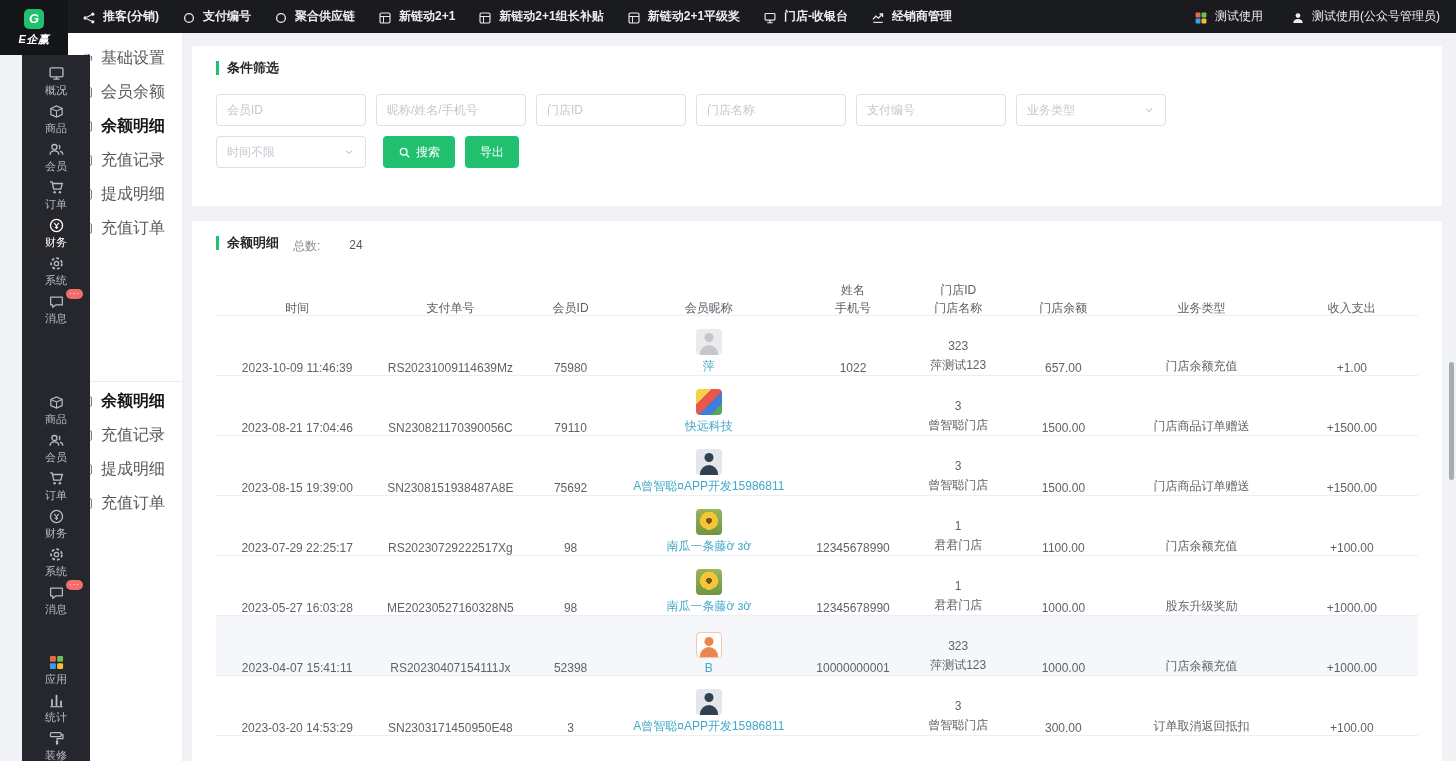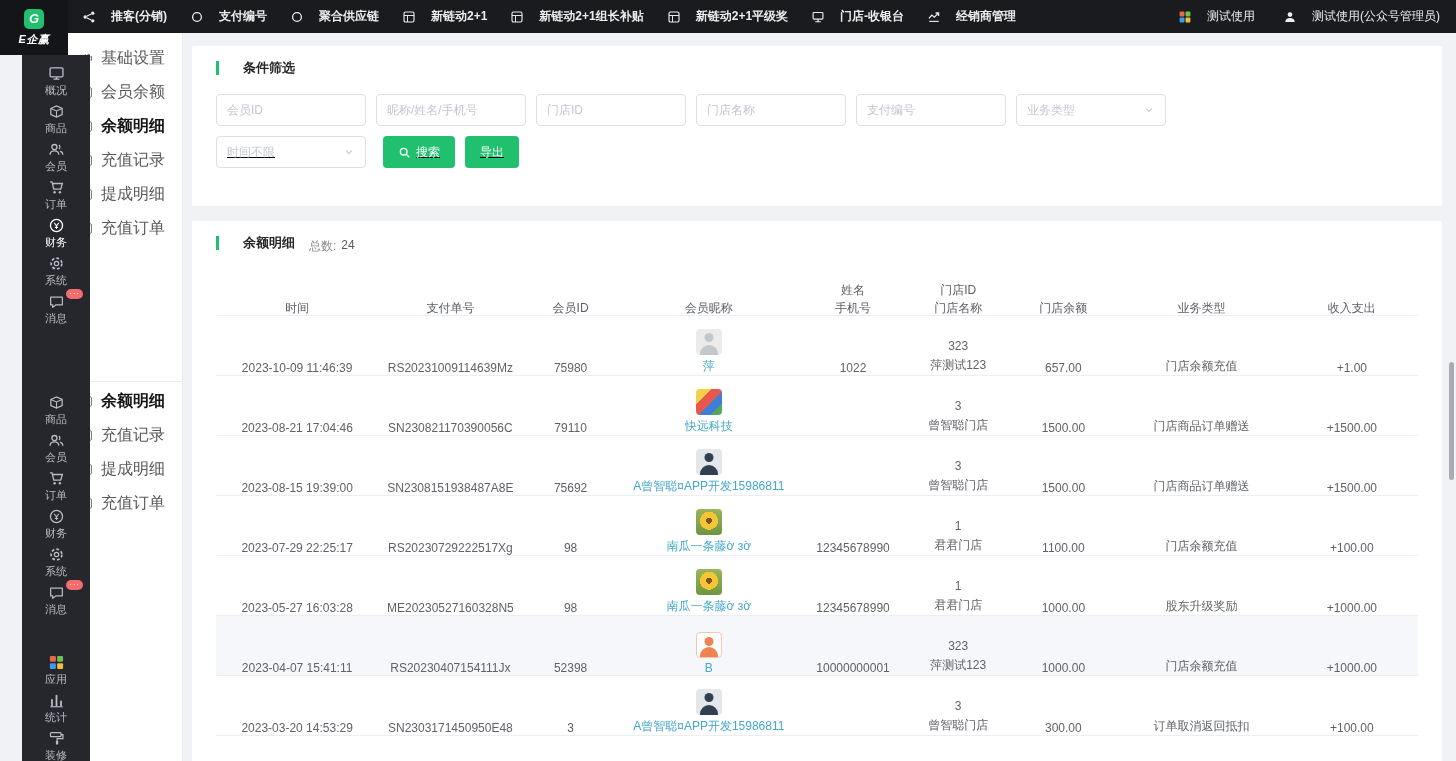--- a/index.html
+++ b/index.html
@@ -6,21 +6,21 @@
     font-family:"Liberation Sans","DejaVu Sans",sans-serif;background:#f0f2f5;position:relative;}
   *{box-sizing:border-box;}
   .icon{display:inline-flex;align-items:center;justify-content:center;flex:none;}
   .icon svg{width:100%;height:100%;display:block;}
   .i14{width:14px;height:14px;} .i13{width:13px;height:13px;}
 
   
   .topbar{position:absolute;left:68px;top:0;width:1388px;height:33px;background:#1a1b1e;
     display:flex;align-items:center;padding:0 16px 0 14px;color:#ededed;z-index:5;}
   .nav-wrap{display:flex;align-items:center;}
-  .nav-item{display:flex;align-items:center;gap:15px;font-size:12px;font-weight:700;
+  .nav-item{display:flex;align-items:flex-end;gap:7px;font-size:12px;font-weight:700;
     color:#ededed;margin-right:23px;cursor:pointer;white-space:nowrap;}
   .topbar-right{margin-left:auto;display:flex;align-items:center;gap:28px;}
   .topbar-right .nav-item{margin-right:0;font-weight:400;}
 
   
   .logo{position:absolute;left:0;top:0;width:68px;height:55px;background:#141518;z-index:6;
     display:flex;flex-direction:column;align-items:center;justify-content:center;gap:3px;cursor:pointer;}
   .logo-mark{width:20px;height:20px;border-radius:5px;background:#21c06e;color:#fff;
     font-weight:800;font-style:italic;font-size:13px;display:flex;align-items:center;justify-content:center;}
   .logo-text{color:#fff;font-size:11px;font-style:italic;font-weight:700;letter-spacing:.5px;}
@@ -45,39 +45,39 @@
     color:#595959;cursor:pointer;position:relative;white-space:nowrap;}
   .sub-item .icon{color:#6b6b6b;}
   .sub-item.active{color:#141414;font-weight:700;}
   .sub-item.active::before{content:"";position:absolute;left:0;top:7px;bottom:7px;width:3px;background:#1a1a1a;}
 
   
   .content{position:absolute;left:183px;top:33px;width:1273px;height:728px;overflow:hidden;
     padding:13px 14px 0 9px;background:#f0f2f5;}
   .card{background:#fff;border-radius:2px;}
   .filter-card{height:160px;padding:13px 24px 0;margin-bottom:15px;}
-  .sec-title{display:flex;align-items:center;gap:24px;font-size:13px;font-weight:700;color:#262626;line-height:18px;}
+  .sec-title{display:flex;align-items:center;gap:8px;font-size:13px;font-weight:700;color:#262626;line-height:18px;}
   .accent-bar{width:3px;height:14px;background:#21c06e;display:inline-block;}
   .filter-row{display:flex;align-items:center;gap:10px;}
   .filter-row.r1{margin-top:17px;}
-  .filter-row.r2{margin-top:10px;text-decoration:underline;}
+  .filter-row.r2{margin-top:10px;}
   .f-input,.f-select{width:150px;height:32px;border:1px solid #dcdfe6;border-radius:4px;background:#fff;
     font-size:12px;color:#606266;padding:0 10px;font-family:inherit;}
   .f-input::placeholder{color:#c3c7cf;}
   .f-select{display:flex;align-items:center;justify-content:space-between;color:#c3c7cf;cursor:pointer;}
   .chev{width:12px;height:12px;color:#c0c4cc;}
   .btn{height:32px;padding:0 15px;border:none;border-radius:4px;background:#21c06e;color:#fff;font-size:12px;
     display:inline-flex;align-items:center;gap:5px;cursor:pointer;font-family:inherit;}
   .btn.search{margin-left:7px;}
 
   
   .table-card{padding:13px 24px 0;min-height:600px;}
   .table-title-row{display:flex;align-items:baseline;gap:14px;}
   .total{font-size:12px;color:#8c8c8c;display:flex;gap:5px;}
-  .total-num{color:#595959;}
+  .total-num{color:#595959;margin-left:24px;}
   .table{margin-top:13px;}
   .tr{display:flex;align-items:flex-end;border-bottom:1px solid #ebeef5;}
   .tr.head{height:48px;font-size:12px;color:#5c6066;}
   .tr.body{height:60px;font-size:12px;color:#606266;}
   .tr.body.hl{background:#f5f7fa;}
   .th,.td{text-align:center;padding:0 4px;}
   .th{display:flex;flex-direction:column;align-items:center;justify-content:center;gap:3px;line-height:1.2;}
   .c0{width:13.5%;} .c1{width:12%;} .c2{width:8%;} .c3{width:15%;} .c4{width:9%;}
   .c5{width:8.5%;} .c6{width:9%;} .c7{width:14%;} .c8{width:11%;}
   .td.c3{display:flex;flex-direction:column;align-items:center;justify-content:center;}

